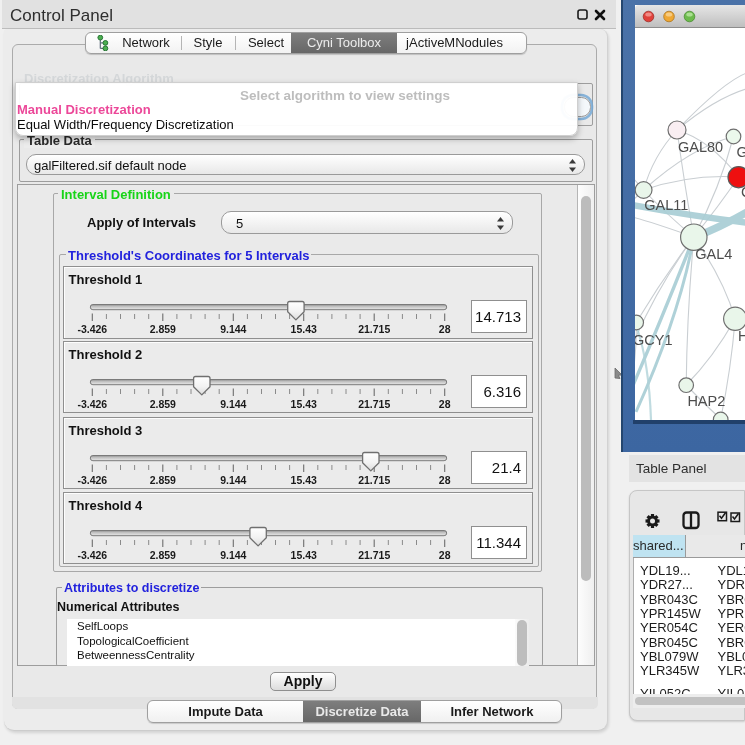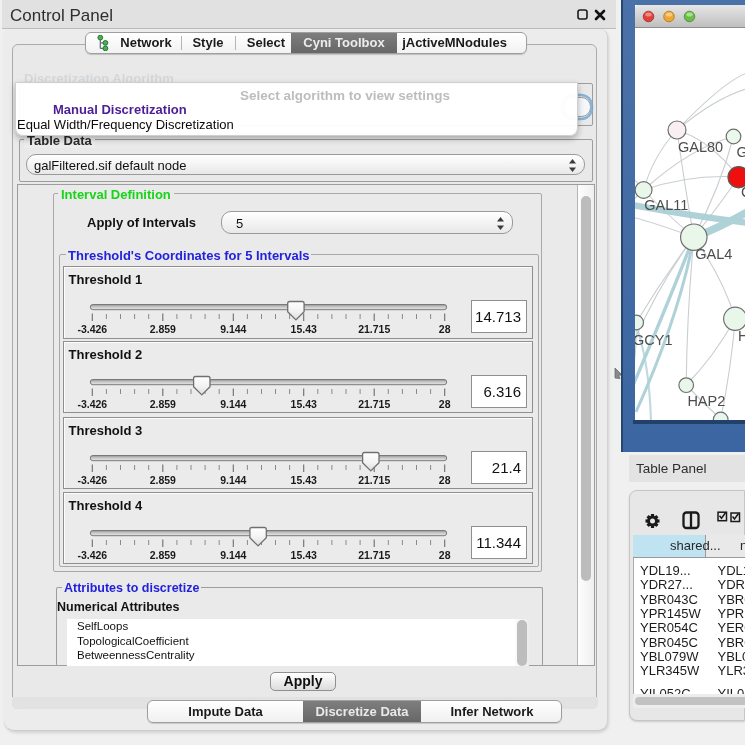--- a/index.html
+++ b/index.html
@@ -13,21 +13,21 @@
 #titlebar .t { position:absolute; left:8px; top:6px; font-size:17px; color:#2e2e2e; }
 #outerpanel { position:absolute; left:2px; top:29px; width:604px; height:702px; background:#ececec;
   border-right:1px solid #d2d2d2; border-bottom:1px solid #cccccc; border-radius:3px 8px 10px 10px; box-shadow:1px 2px 3px rgba(0,0,0,0.12); }
 #contentstrip { position:absolute; left:10px; top:697px; width:586px; height:12px; background:#e2e2e2; border-radius:0 0 5px 5px; }
 #contentpanel { position:absolute; left:10px; top:44px; width:585px; height:665px;
   background:#e9e9e9; border:1px solid #ababab; border-radius:6px; }
 
 
 #tabbar { position:absolute; left:83px; top:32px; width:442px; height:22px;
   background:linear-gradient(#ffffff,#f2f2f2); border:1px solid #9f9f9f; border-radius:6px;
-  box-shadow:0 1px 1px rgba(0,0,0,0.18); font-size:13px; font-weight:bold; color:#1a1a1a; }
+  box-shadow:0 1px 1px rgba(0,0,0,0.18); font-size:13px; font-weight:normal; color:#1a1a1a; }
 #tabbar .seg { position:absolute; top:0; height:20px; line-height:20px; text-align:center; }
 #tabbar .sep { position:absolute; top:3px; width:1px; height:14px; background:#b5b5b5; }
 #tabdark { position:absolute; left:205px; top:0; width:106px; height:20px;
   background:linear-gradient(#7e7e7e,#676767); color:#ececec; text-align:center; line-height:20px; }
 
 
 .group { position:absolute; border:1px solid #9d9d9d; border-radius:2px; }
 .gtitle { position:absolute; font-size:13px; font-weight:bold; background:transparent; }
 
 
@@ -58,21 +58,21 @@
   box-shadow:0 1px 1px rgba(0,0,0,0.15); font-size:13px; font-weight:bold; color:#1a1a1a; }
 #btabs .seg { position:absolute; top:0; height:21px; line-height:21px; text-align:center; }
 #btdark { position:absolute; left:155px; top:0; width:118px; height:21px;
   background:linear-gradient(#7e7e7e,#676767); color:#e9e9e9; text-align:center; line-height:21px; }
 
 
 #popup { position:absolute; left:13px; top:82px; width:563px; height:54px;
   background:rgba(255,255,255,0.96); border:1px solid #cfcfcf; border-radius:0 0 8px 8px;
   box-shadow:0 3px 6px rgba(0,0,0,0.28); font-size:13px; }
 #popup .r1 { position:absolute; left:176px; top:4.5px; color:#bdbdbd; font-weight:bold; font-size:13.5px;margin-left:48px; }
-#popup .r2 { position:absolute; left:1px; top:18.5px; color:#4c1d95; font-weight:bold;margin-left:36px; }
+#popup .r2 { position:absolute; left:1px; top:18.5px; color:#ec4899; font-weight:bold; }
 #popup .r3 { position:absolute; left:1px; top:33.5px; color:#0a0a0a; }
 
 
 #scrollpane { position:absolute; left:15px; top:184px; width:577.5px; height:482px;
   border:1px solid #9d9d9d; background:#eaeaea; }
 #vsb { position:absolute; right:0; top:0; width:17px; height:100%; border-left:1px solid #b5b5b5;
   background:linear-gradient(90deg,#fdfdfd,#efefef); }
 #vsb .thumb { position:absolute; left:3px; top:11px; width:10px; height:385px; background:#bcbcbc; border-radius:5px; }
 
 
@@ -87,22 +87,22 @@
 #tpbar span { position:absolute; left:7px; top:6px; font-size:13.5px; color:#2e2e2e; }
 #tpanel { position:absolute; left:629px; top:490px; width:116px; height:231px; background:#e7e7e7;
   border:1px solid #c6c6c6; border-radius:8px 0 0 8px; box-shadow:0 1px 2px rgba(0,0,0,0.15); }
 #tview { position:absolute; left:633px; top:535px; width:133px; height:172.5px; background:#fff;
   border-left:1px solid #adadad; border-top:1px solid #adadad; border-bottom:1px solid #8a8a8a; overflow:hidden; }
 .trow { position:absolute; left:0; width:200px; height:14.35px; line-height:14.5px; font-size:13px; color:#1c1c1c; }
 .trow .c1 { position:absolute; left:6px; }
 .trow .c2 { position:absolute; left:83.5px; }
 #thead { position:absolute; left:633px; top:535px; width:112px; height:23px; background:#e9e9e9;
   border-bottom:1px solid #9a9a9a; font-size:13px; color:#2a2a2a; }
-#thead .h1 { position:absolute; left:0; top:0; width:73px; height:22px; background:#bfe3f1;
-  border-right:1px solid #9a9a9a; padding-right:3px; line-height:22px;padding-left:37px; }
+#thead .h1 { position:absolute; left:0; top:0; width:53px; height:22px; background:#bfe3f1;
+  border-right:1px solid #9a9a9a; text-align:right; padding-right:3px; line-height:22px; }
 #thead .h2 { position:absolute; left:107px; top:0; line-height:22px; }
 #hsb { position:absolute; left:633px; top:694px; width:112px; height:13.5px; background:#ededed; }
 #hsb .thumb { position:absolute; left:2px; top:2.5px; width:120px; height:8.5px; background:#c2c2c2; border-radius:4px; }
 </style></head>
 <body>
 <div id="desk">
 
 <div id="win">
   <div id="titlebar">
     <span class="t">Control Panel</span>

